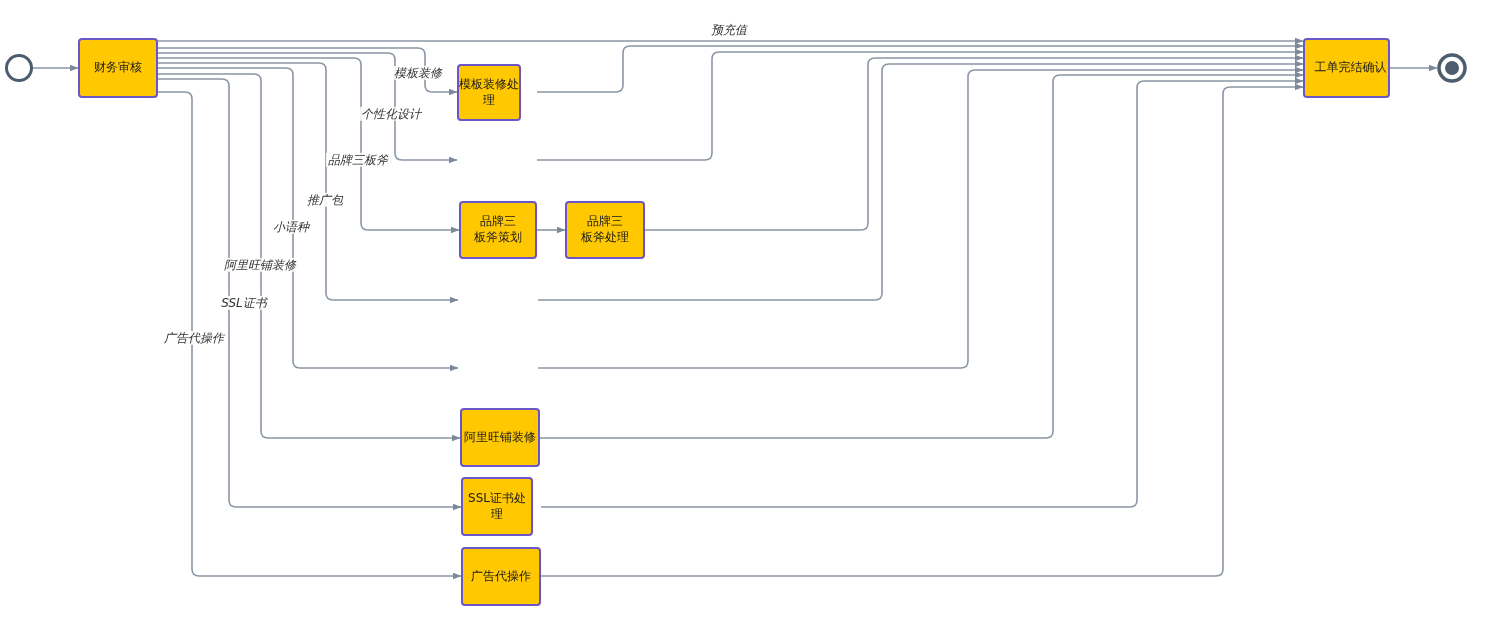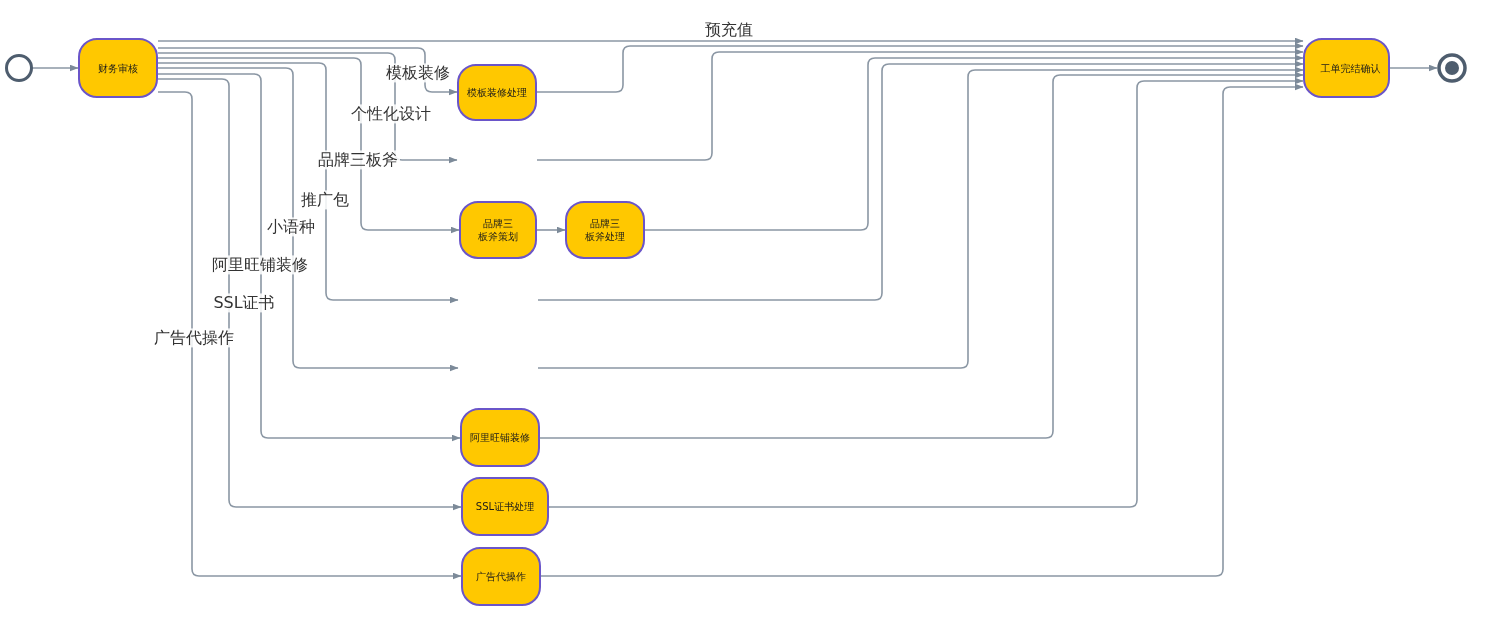--- a/index.html
+++ b/index.html
@@ -18,40 +18,41 @@
   #edge-layer {
     position: absolute;
     left: 0;
     top: 0;
   }
   .task-node {
     position: absolute;
     box-sizing: border-box;
     background: #FFC800;
     border: 2px solid #6A55C9;
-    border-radius: 19px;
+    border-radius: 4px;
     display: flex;
     align-items: center;
     justify-content: center;
     text-align: center;
-    font-size: 10px;
+    font-size: 12px;
     line-height: 1.3;
     color: #1A1A1A;
     white-space: pre-line;
     cursor: pointer;
   }
   .edge-label {
     position: absolute;
     transform: translate(-50%, -50%);
-    font-size: 16px;
+    font-size: 12px;
     color: #333333;
     background: rgba(255,255,255,0.85);
     padding: 0 2px;
     white-space: nowrap;
     line-height: 1.2;
+    font-style: italic;
   }
   path.flow-edge {
     fill: none;
     stroke: #8B97A4;
     stroke-width: 1.6;
   }
   circle.event-outer {
     fill: #ffffff;
     stroke: #4E5D6E;
   }
@@ -105,22 +106,22 @@
 <div class="edge-label" style="left: 729px; top: 30px;">预充值</div>
     <div class="edge-label" style="left: 418px; top: 73px;">模板装修</div>
     <div class="edge-label" style="left: 391px; top: 114px;">个性化设计</div>
     <div class="edge-label" style="left: 358px; top: 152px; margin-top: 8px;">品牌三板斧</div>
     <div class="edge-label" style="left: 325px; top: 200px;">推广包</div>
     <div class="edge-label" style="left: 291px; top: 227px;">小语种</div>
     <div class="edge-label" style="left: 260px; top: 265px;">阿里旺铺装修</div>
     <div class="edge-label" style="left: 228px; top: 303px; margin-left: 16px;">SSL证书</div>
     <div class="edge-label" style="left: 194px; top: 338px;">广告代操作</div>
     <div class="task-node" style="left: 78px; top: 38px; width: 80px; height: 60px;">财务审核</div>
-    <div class="task-node" style="left: 457px; top: 64px; width: 80px; height: 57px;">模板装修处理</div>
+    <div class="task-node" style="left: 457px; top: 64px; width: 64px; height: 57px;">模板装修处理</div>
     <div class="task-node" style="left: 459px; top: 201px; width: 78px; height: 58px;">品牌三
 板斧策划</div>
     <div class="task-node" style="left: 565px; top: 201px; width: 80px; height: 58px;">品牌三
 板斧处理</div>
     <div class="task-node" style="left: 460px; top: 408px; width: 80px; height: 59px;">阿里旺铺装修</div>
-    <div class="task-node" style="left: 461px; top: 477px; width: 88px; height: 59px;">SSL证书处理</div>
+    <div class="task-node" style="left: 461px; top: 477px; width: 72px; height: 59px;">SSL证书处理</div>
     <div class="task-node" style="left: 461px; top: 547px; width: 80px; height: 59px;">广告代操作</div>
     <div class="task-node" style="left: 1303px; top: 38px; width: 87px; height: 60px; padding-left: 8px;">工单完结确认</div>
   </div>
 
 </body></html>

